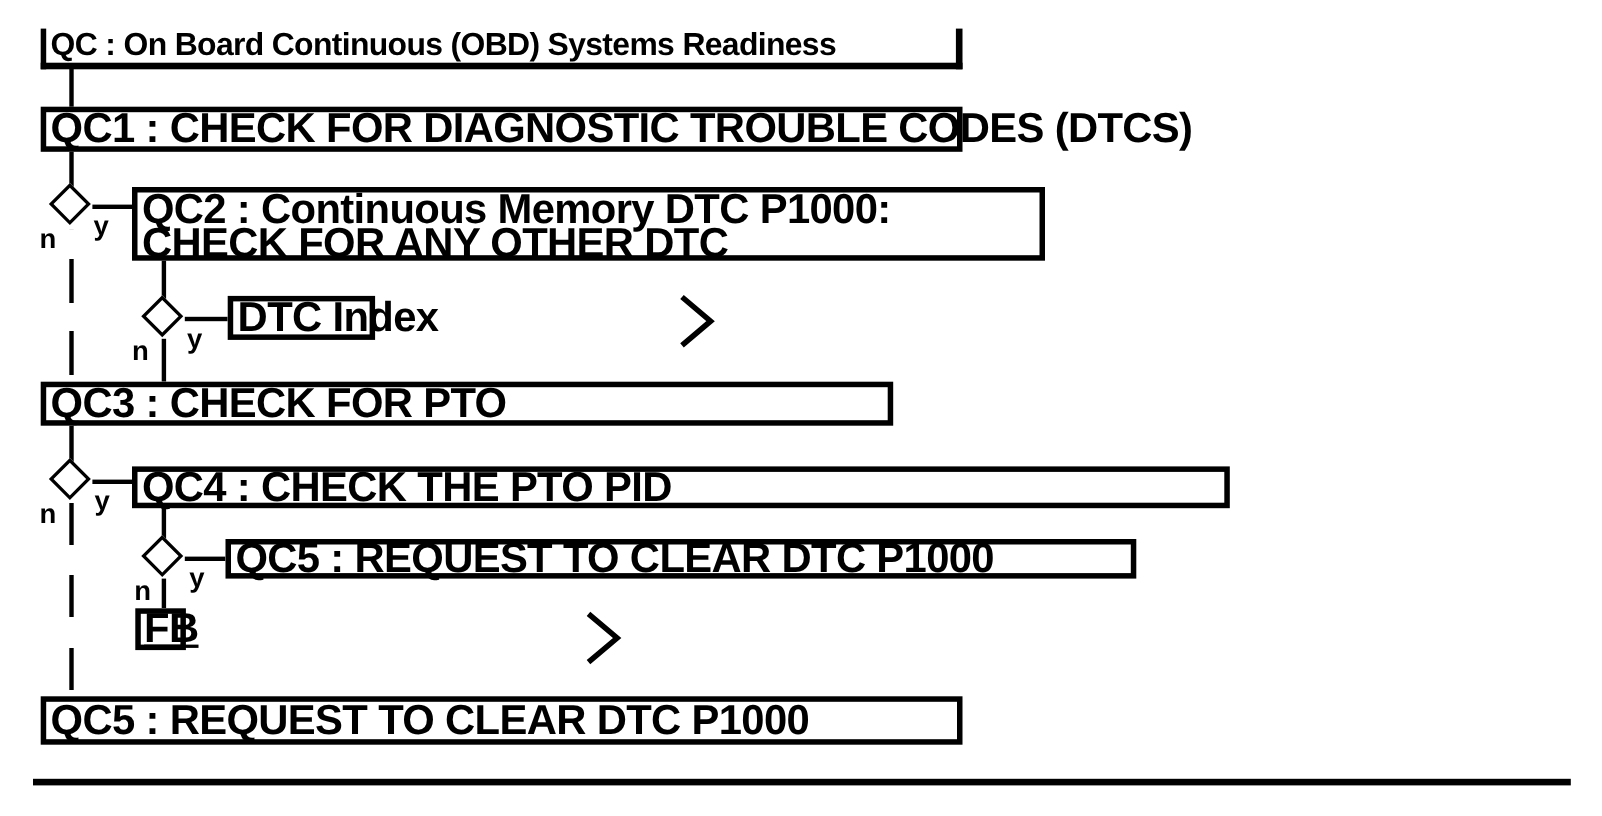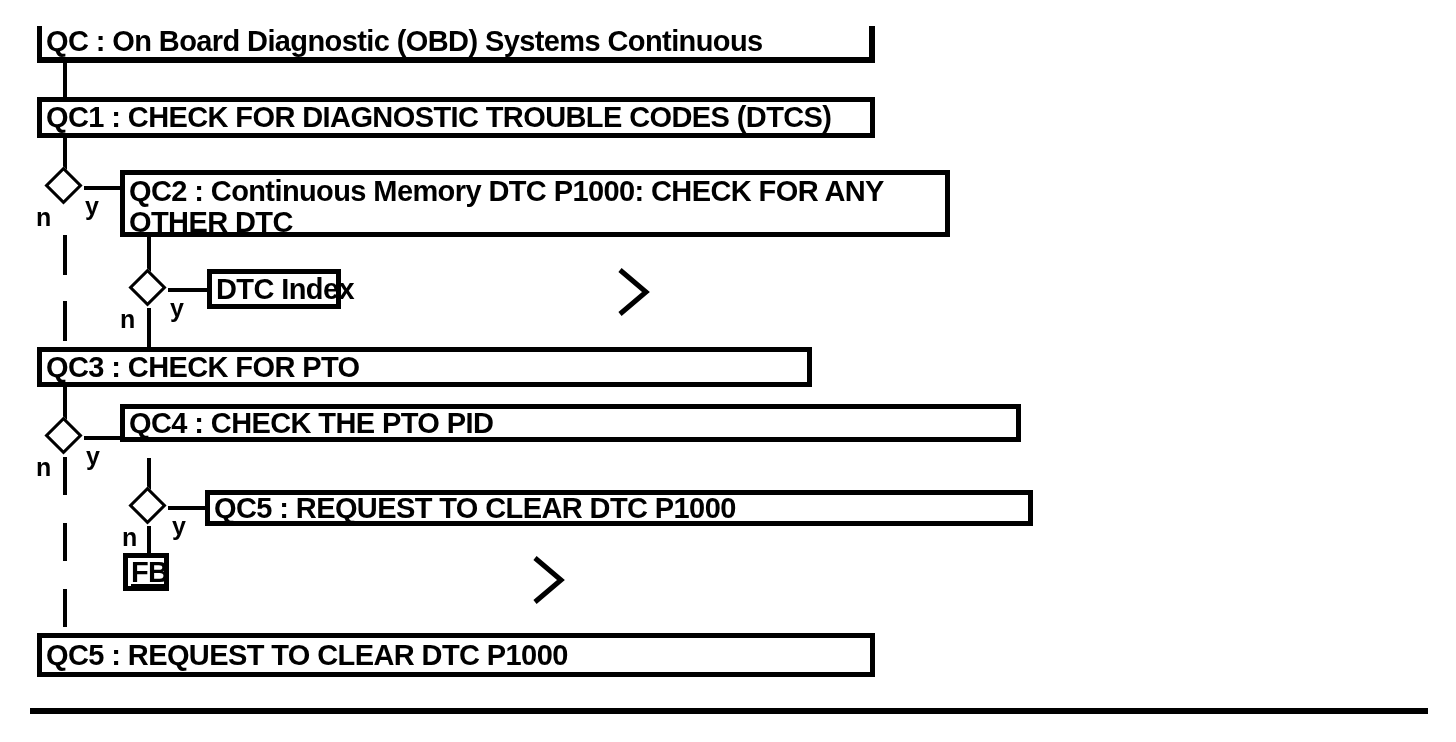--- a/index.html
+++ b/index.html
@@ -15,21 +15,21 @@
   }
   
   .node {
     position: absolute;
     border: 5px solid #000;
     background: #fff;
     display: flex;
     align-items: center;
     padding-left: 4px;
     font-weight: bold;
-    font-size: 29px;
+    font-size: 38px;
     letter-spacing: -0.6px;
     line-height: 31px;
     white-space: nowrap;
     color: #000;
   }
   .node.wrap { white-space: normal; align-items: flex-start; padding-top: 1px; }
   
   .title-node {
     position: absolute;
     border-left: 5px solid #000;
@@ -76,21 +76,21 @@
   .chevron { position: absolute; cursor: pointer; }
   
   .rule { position: absolute; background: #000; }
 </style>
 </head>
 <body>
 
 <div id="stage">
 
   <div class="title-node" style="left:37px; top:26px; width:838px; height:37px;">
-    <span>QC : On Board Diagnostic (OBD) Systems Continuous</span>
+    <span>QC : On Board Continuous (OBD) Systems Readiness</span>
   </div>
 
   <div class="vline" style="left:63px; top:62px; height:36px;"></div>
 
   <div class="node" style="left:37px; top:97px; width:838px; height:41px;">
     <span>QC1 : CHECK FOR DIAGNOSTIC TROUBLE CODES (DTCS)</span>
   </div>
 
   <div class="vline" style="left:63px; top:138px; height:33px;"></div>
 
@@ -126,21 +126,21 @@
     <span>QC3 : CHECK FOR PTO</span>
   </div>
 
   <div class="vline" style="left:63px; top:387px; height:33px;"></div>
 
   <div class="diamond" style="left:50px; top:422px;"></div>
   <div class="branch-label" style="left:36px; top:455px;">n</div>
   <div class="branch-label" style="left:86px; top:444px;">y</div>
   <div class="hline" style="left:84px; top:436px; width:36px;"></div>
 
-  <div class="node" style="left:120px; top:404px; width:901px; height:38px;">
+  <div class="node" style="left:120px; top:424px; width:998px; height:38px;">
     <span>QC4 : CHECK THE PTO PID</span>
   </div>
 
   <div class="vdash-dashfirst" style="left:63px; top:457px; height:176px;"></div>
 
   <div class="vline" style="left:147px; top:458px; height:32px;"></div>
 
   <div class="diamond" style="left:134px; top:492px;"></div>
   <div class="branch-label" style="left:122px; top:525px;">n</div>
   <div class="branch-label" style="left:172px; top:514px;">y</div>

